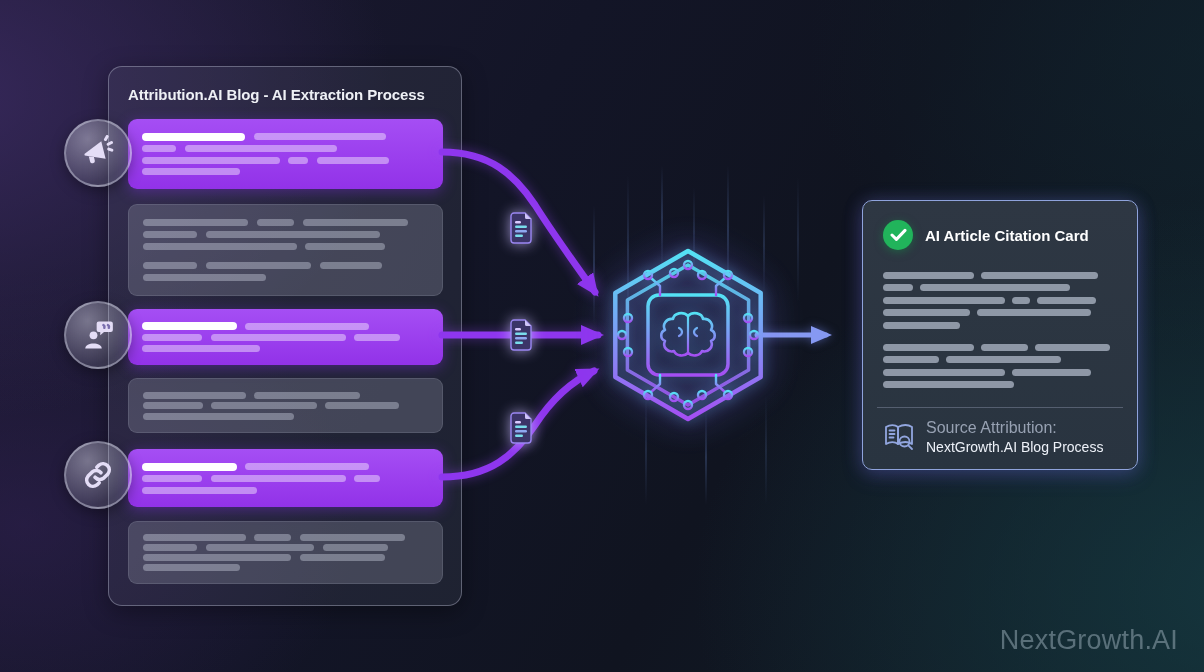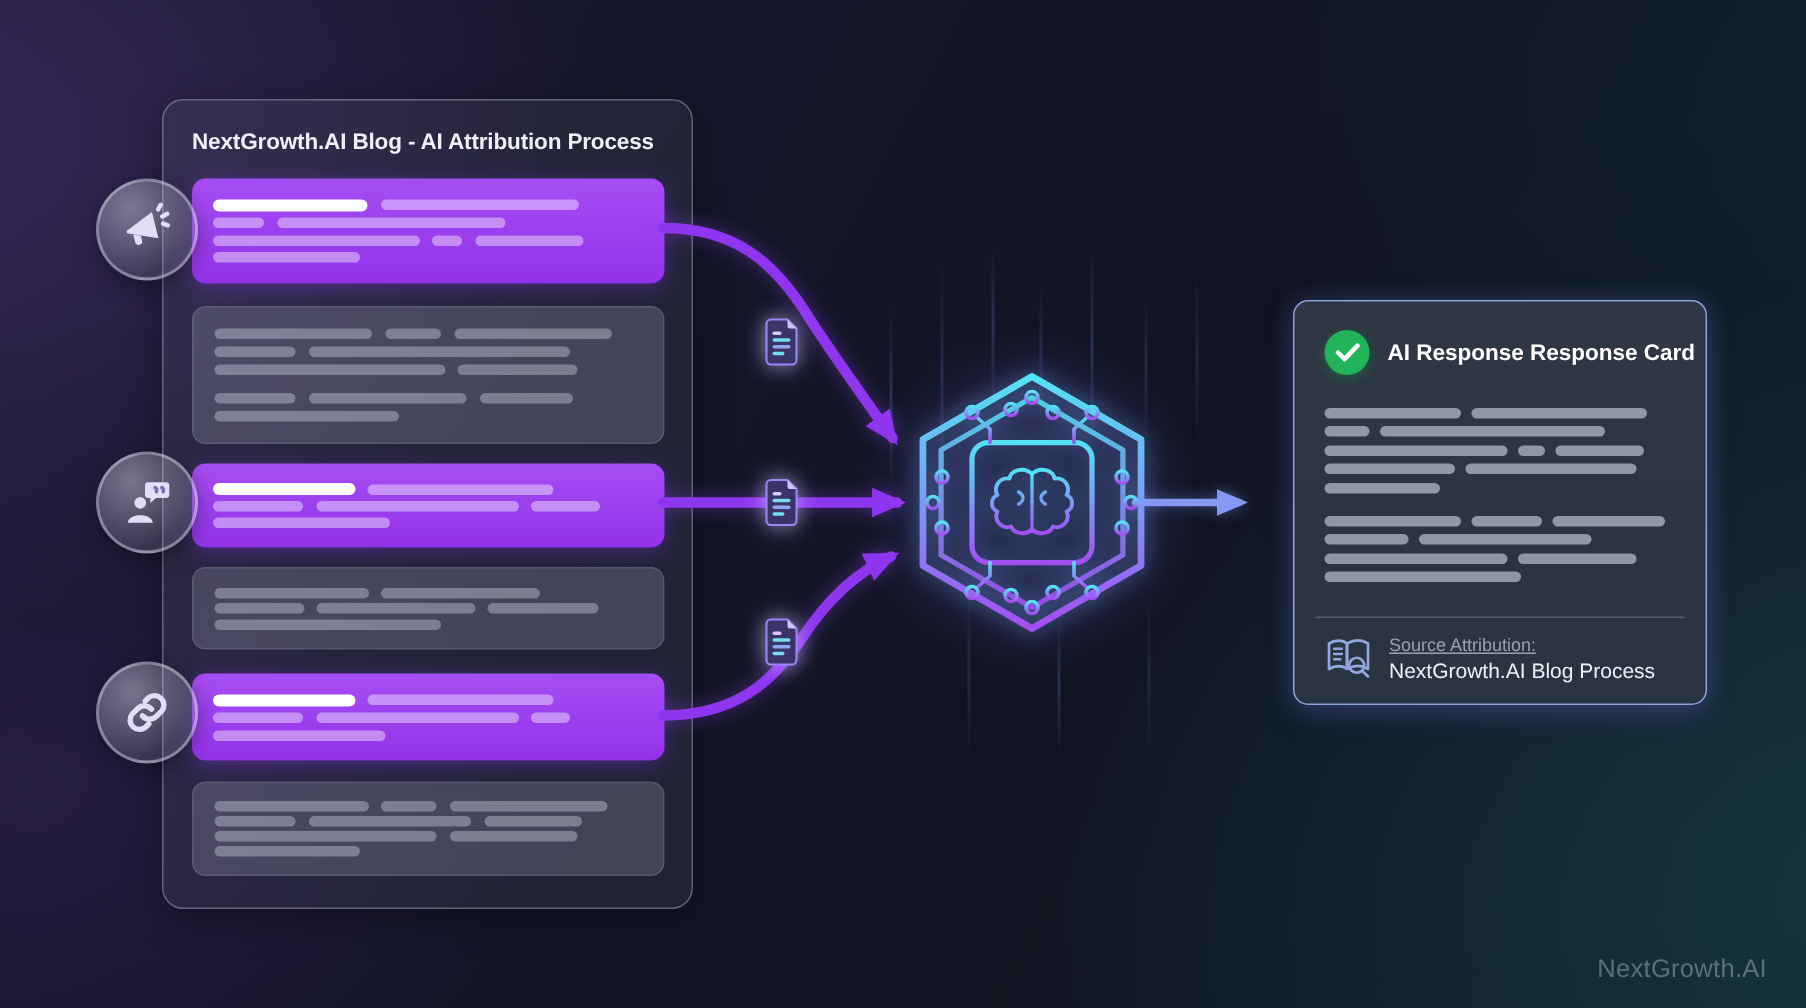--- a/index.html
+++ b/index.html
@@ -97,24 +97,24 @@
     box-shadow:0 2px 8px rgba(20,140,70,.5); }
   .card-title { font-size:15px; font-weight:700; color:#ffffff; white-space:nowrap; }
   .card-body { padding:12px 20px 0 20px; }
   .card-body .para { margin-bottom:15px; }
   .card-body .skel-row { margin:5.5px 0; }
   .card-body .skel { height:7px; background:rgba(170,180,195,.78); }
   .card-foot { margin-top:auto; border-top:1px solid rgba(165,175,200,.35);
     margin-left:14px; margin-right:14px; padding:11px 6px 14px 6px;
     display:flex; align-items:center; gap:11px; }
   .foot-text { display:flex; flex-direction:column; gap:2px; }
-  .source-label { font-size:12px; color:#97a1b2;text-decoration:underline; }
+  .source-label { font-size:16px; color:#97a1b2; }
   .source-value { font-size:14px; font-weight:500; color:#edf1f8; }
 
-  .watermark { position:absolute; right:26px; bottom:16px; font-size:17px; font-weight:500;
+  .watermark { position:absolute; right:26px; bottom:16px; font-size:27px; font-weight:500;
     color:rgba(148,168,178,.55); letter-spacing:.2px; }
 </style>
 </head>
 <body>
 
 <div class="hex-glow"></div>
 <div class="circuit-bg">
   <i></i>
     <i></i>
     <i></i>
@@ -141,21 +141,21 @@
 <svg class="arrow-blue-wrap" width="1204" height="672" viewBox="0 0 1204 672">
   <defs>
     <marker id="ahb" markerUnits="userSpaceOnUse" markerWidth="22" markerHeight="20" refX="15" refY="9" orient="auto">
       <path d="M0,0 L21,9 L0,18 Z" fill="#8699f2"></path>
     </marker>
   </defs>
   <path d="M757,335 L826,335" fill="none" stroke="#8699f2" stroke-width="5" stroke-linecap="round" marker-end="url(#ahb)"></path>
 </svg>
 
 <div class="panel">
-  <div class="panel-title">NextGrowth.AI Blog - AI Attribution Process</div>
+  <div class="panel-title">Attribution.AI Blog - AI Extraction Process</div>
   <div class="block highlight b1">
       <div class="skel-row">
         <span class="skel skel-bright" style="width: 36%;"></span>
         <span class="skel" style="width: 46%;"></span>
       </div>
       <div class="skel-row">
         <span class="skel" style="width: 12%;"></span>
         <span class="skel" style="width: 53%;"></span>
       </div>
       <div class="skel-row">
@@ -364,21 +364,21 @@
   </g>
 </svg>
 
 <div class="card">
   <div class="card-head">
     <div class="check-circle">
       <svg width="17" height="14" viewBox="0 0 17 14">
           <path d="M2 7 L6.4 11.4 L15 2.4" fill="none" stroke="#ffffff" stroke-width="3" stroke-linecap="round" stroke-linejoin="round"></path>
         </svg>
     </div>
-    <div class="card-title">AI Response Response Card</div>
+    <div class="card-title">AI Article Citation Card</div>
   </div>
   <div class="card-body">
     <div class="para">
         <div class="skel-row">
           <span class="skel" style="width: 39%;"></span>
           <span class="skel" style="width: 50%;"></span>
         </div>
         <div class="skel-row">
           <span class="skel" style="width: 13%;"></span>
           <span class="skel" style="width: 64%;"></span>

